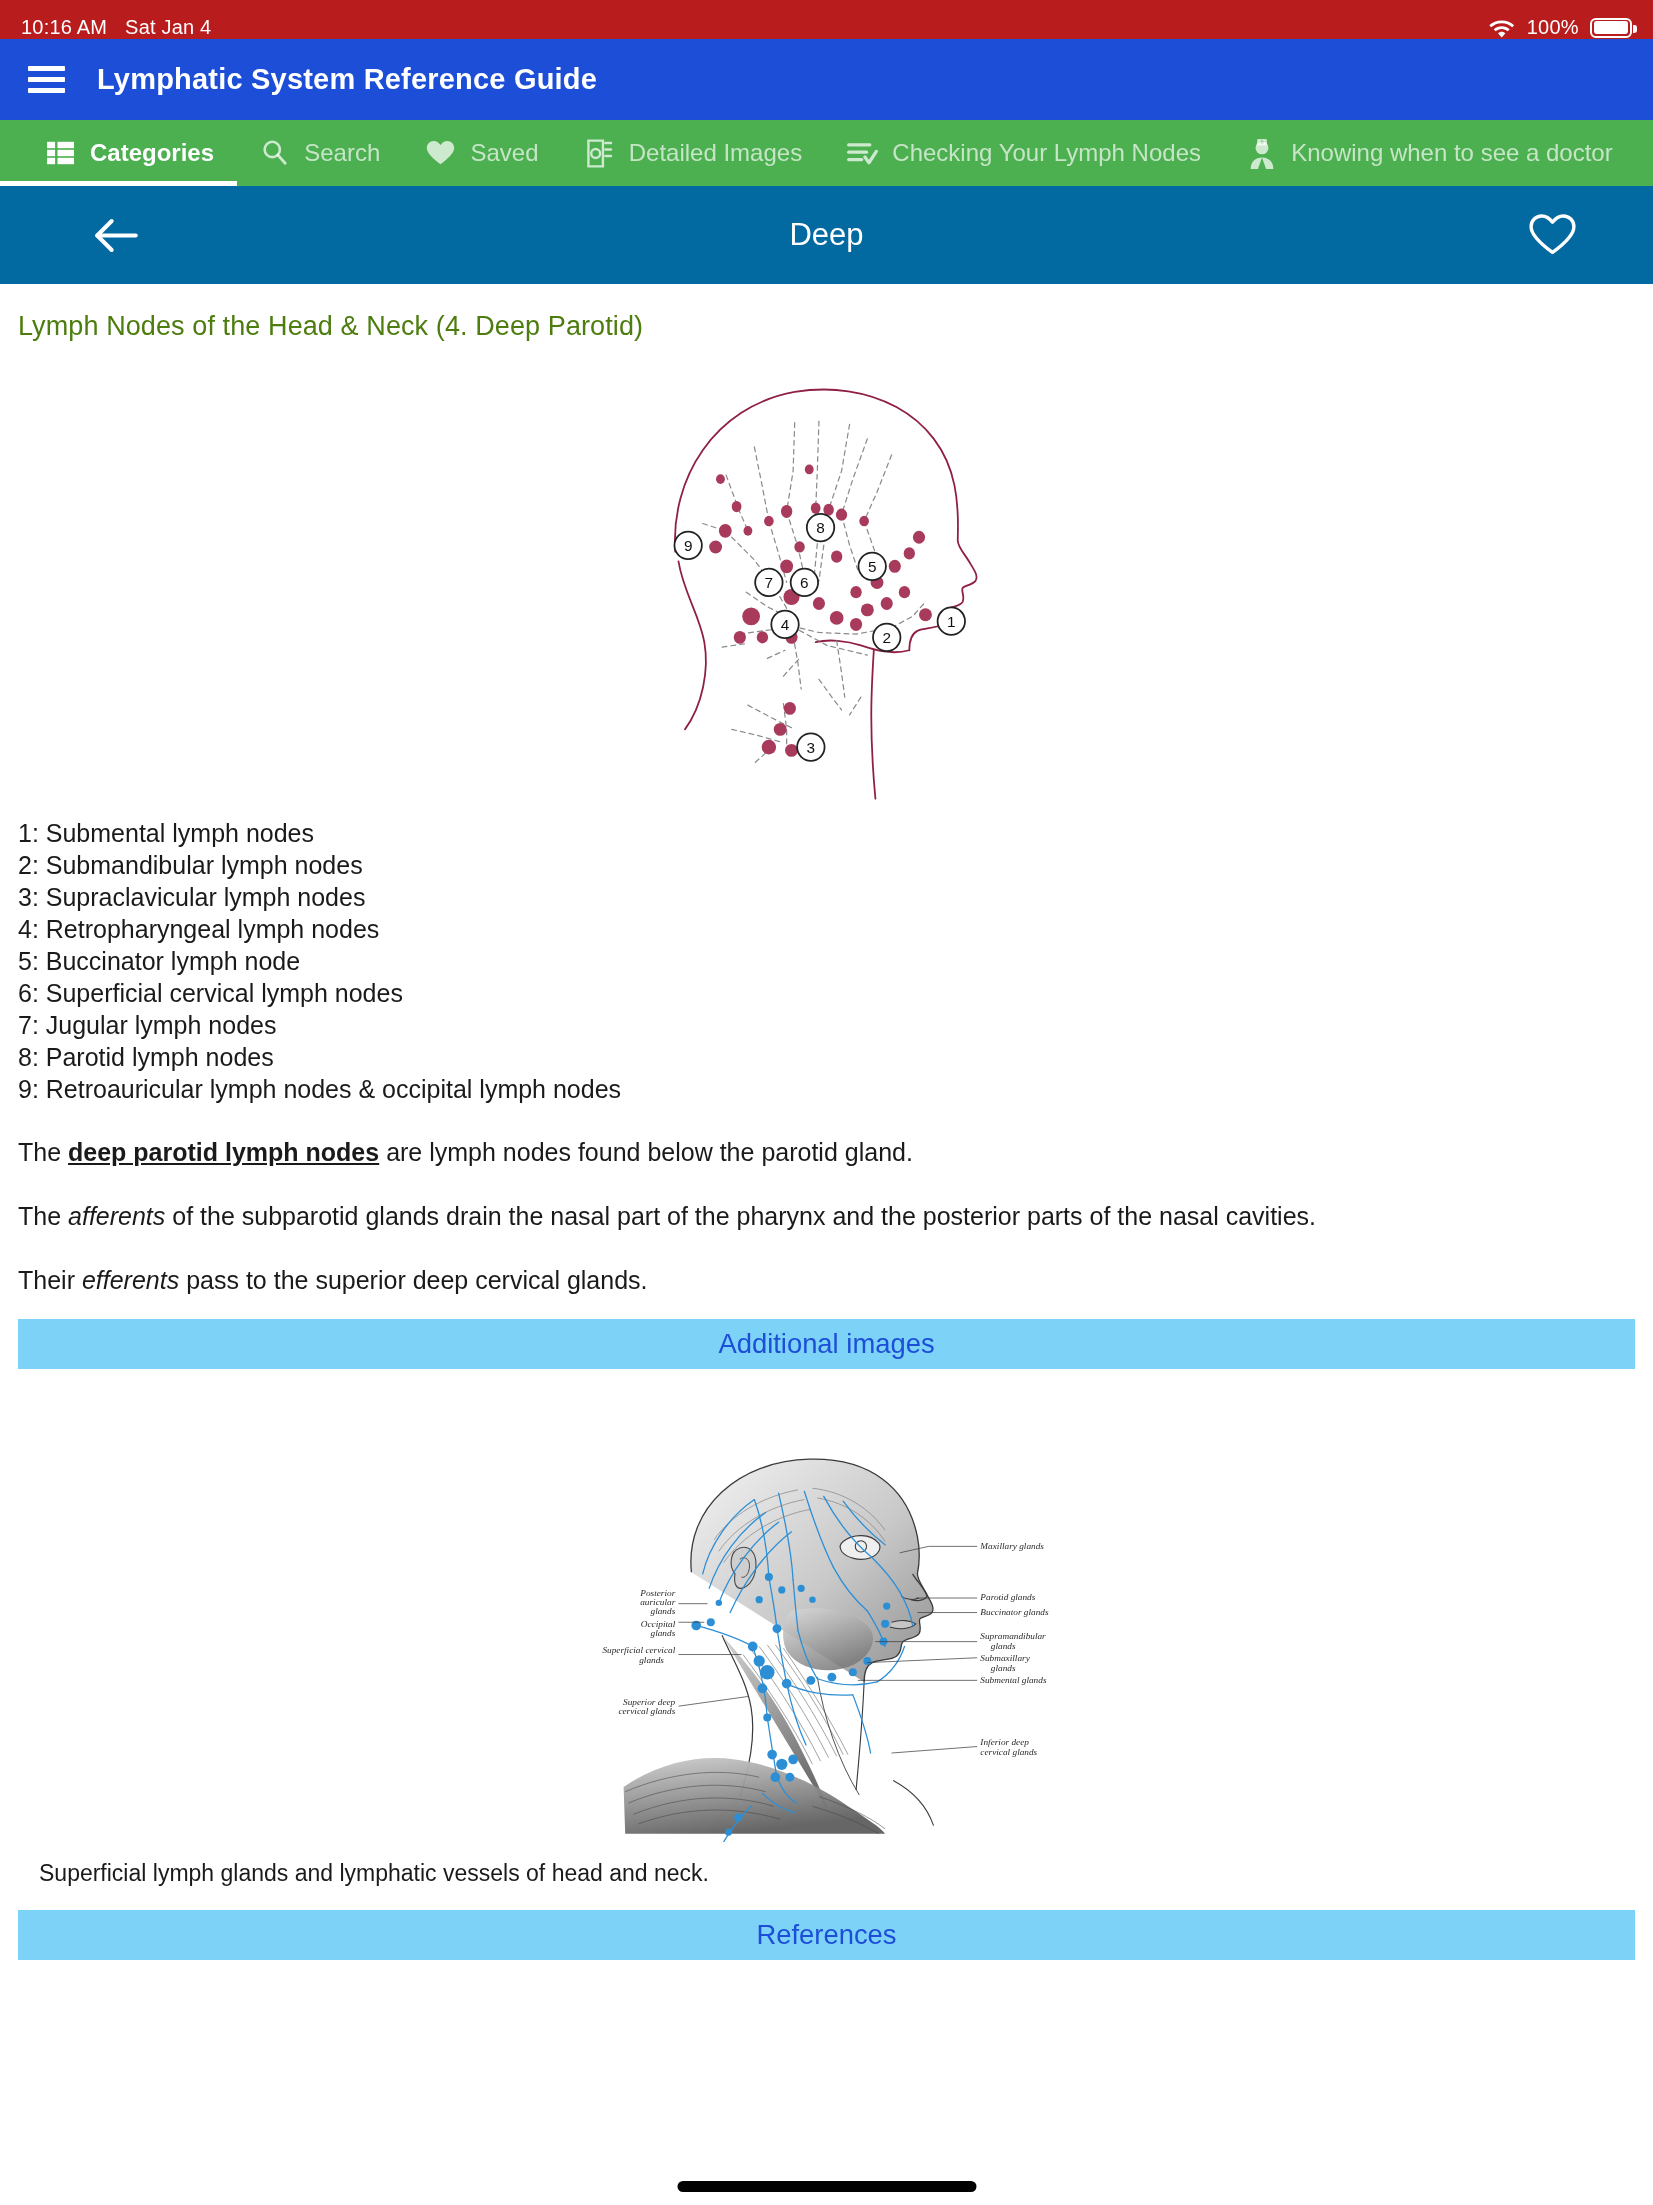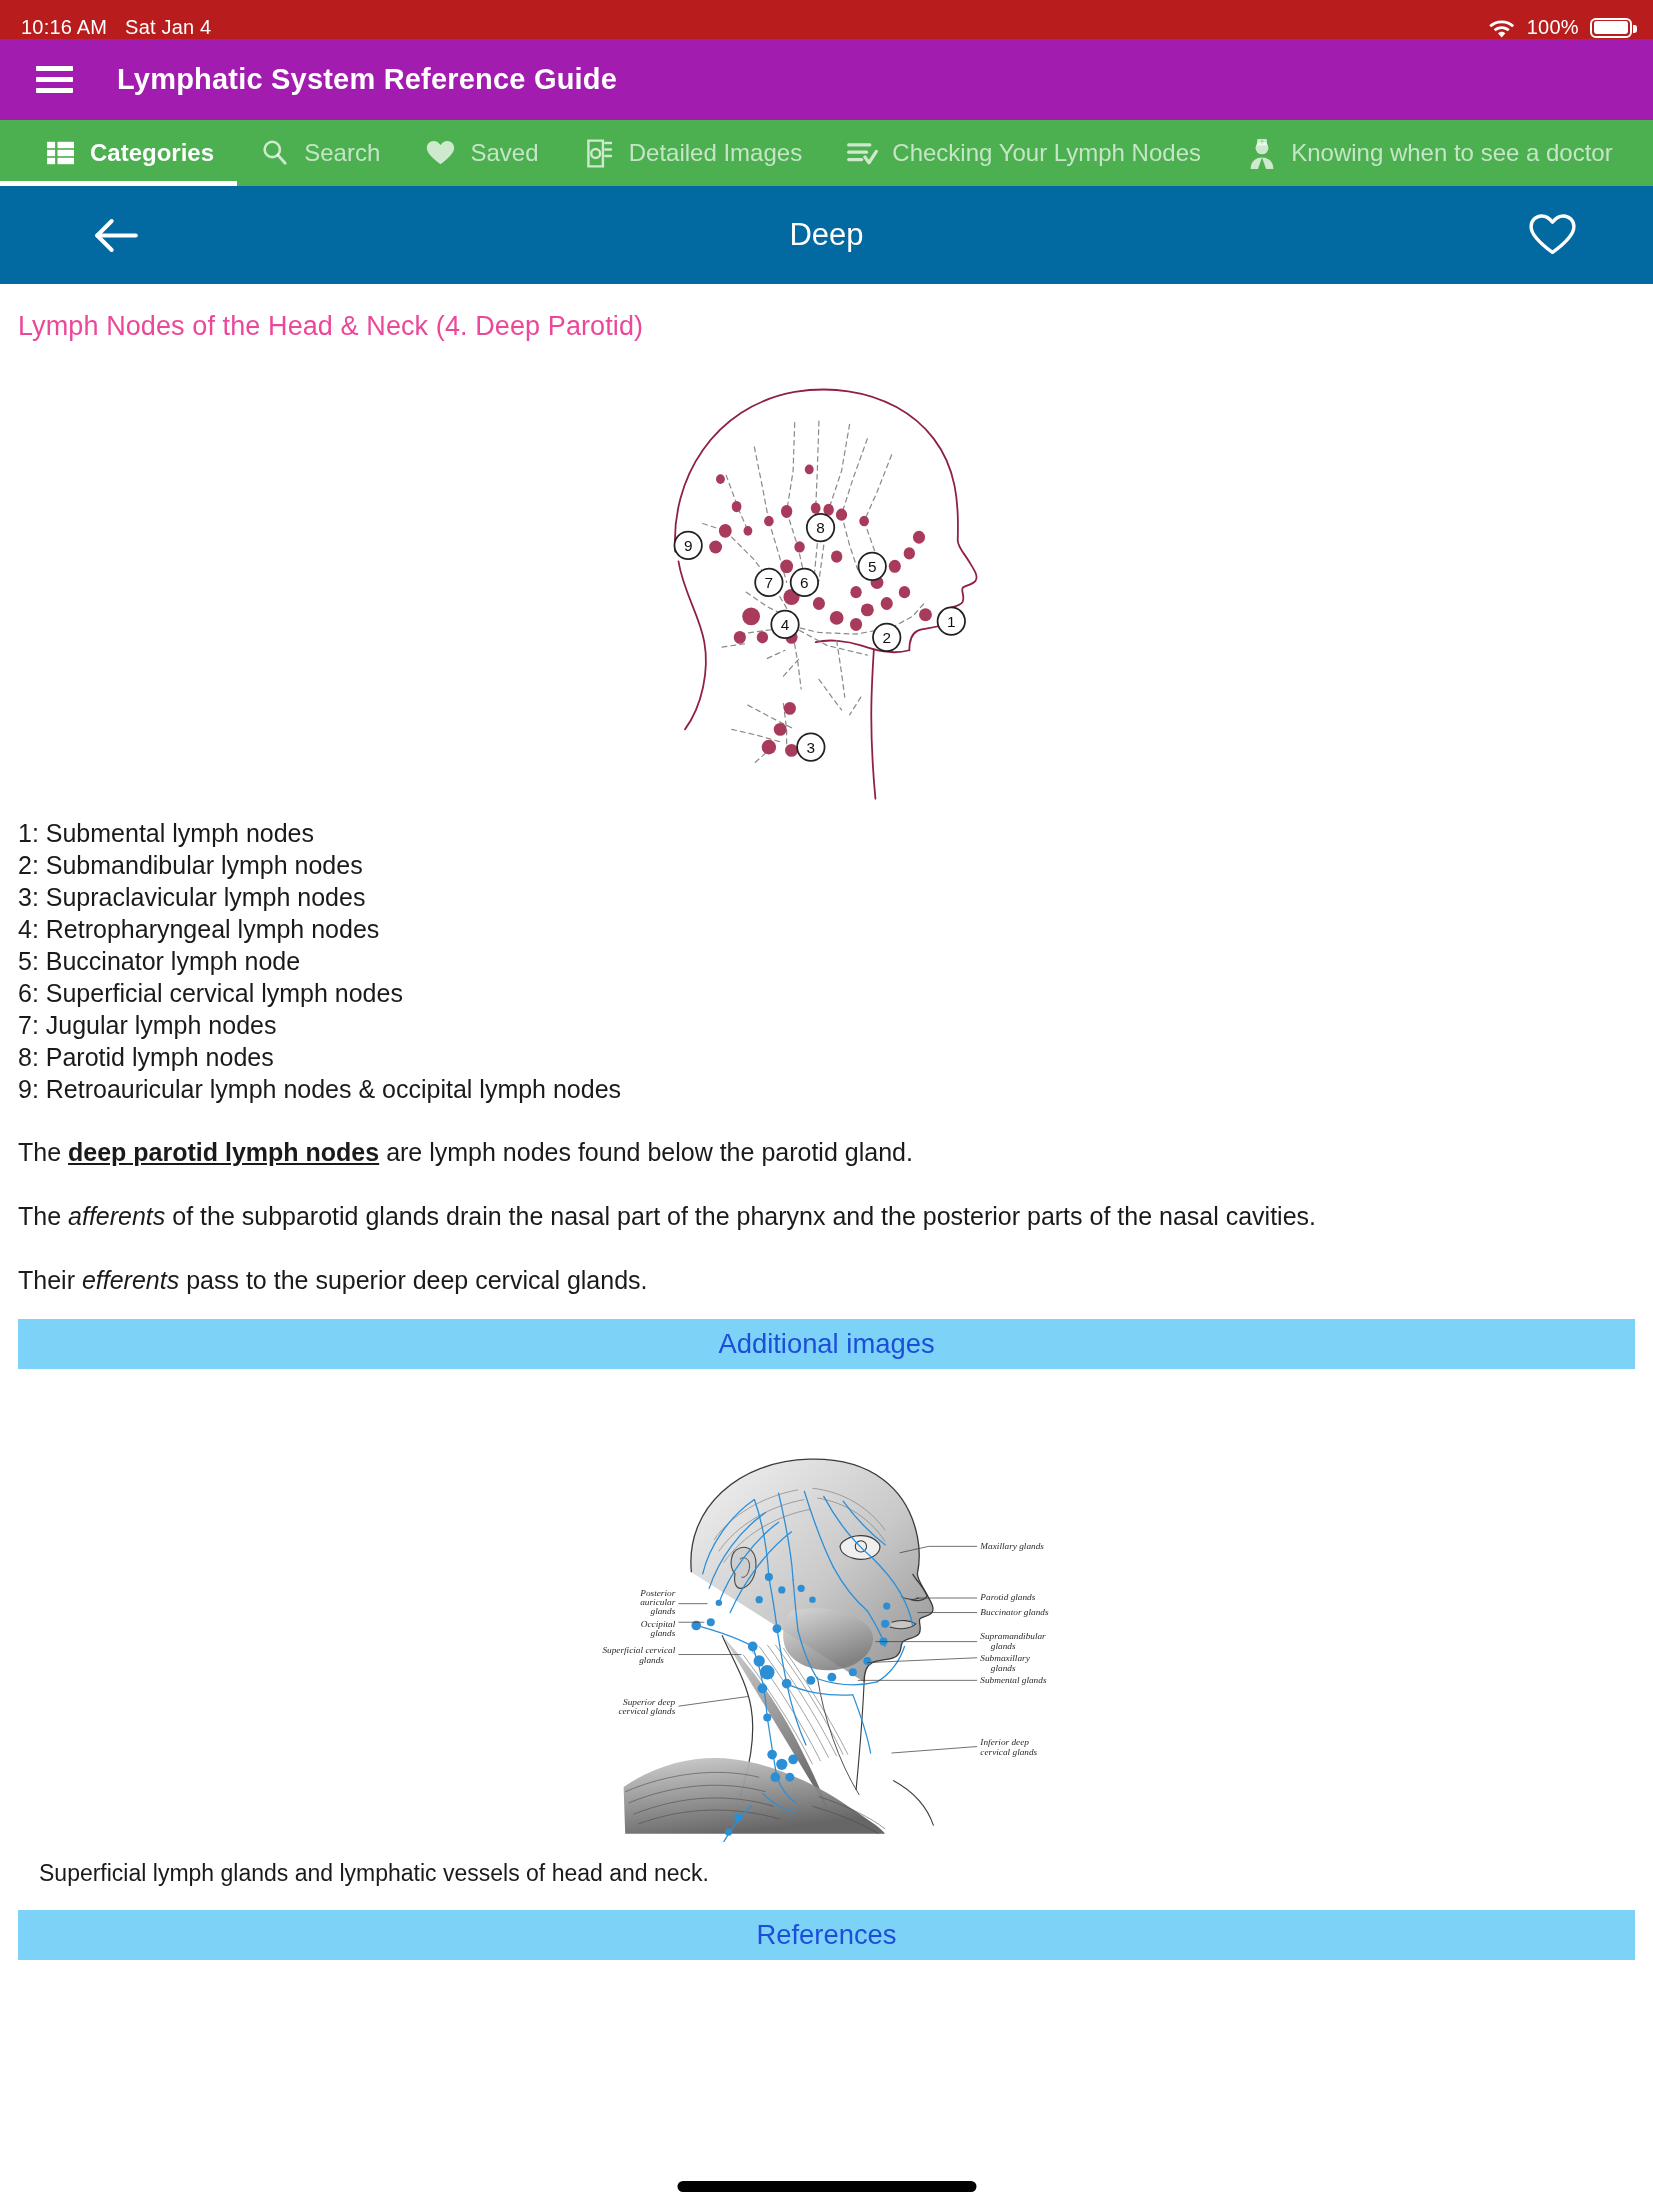--- a/index.html
+++ b/index.html
@@ -47,25 +47,25 @@
     position: absolute;
     left: 1.6px; top: 1.6px; bottom: 1.6px;
     width: calc(100% - 3.2px);
     background: #ffffff;
     border-radius: 2.4px;
   }
 
   
   .app-bar {
     height: 81px;
-    background: #a21caf;
+    background: #1d4ed8;
     display: flex;
     align-items: center;
-    padding-left: 36px;
-    gap: 44px;
+    padding-left: 28px;
+    gap: 32px;
   }
   .hamburger {
     width: 37px; height: 27.4px;
     display: flex; flex-direction: column; justify-content: space-between;
     cursor: pointer;
   }
   .hamburger span {
     display: block; height: 4.8px; background: #ffffff; border-radius: 0.8px;
   }
   .app-title {
@@ -127,21 +127,21 @@
   }
   .heart-outline { margin-left: auto; width: 53px; height: 53px; display:flex; align-items:center; justify-content:center; cursor:pointer; margin-right: 37px; }
 
   
   .content {
     padding: 0;
     background: #ffffff;
   }
   .section-title {
     font-size: 27px;
-    color: #ec4899;
+    color: #4d7c0f;
     padding: 27.4px 18px 0 18px;
     letter-spacing: 0.1px;
   }
 
   .diagram-wrap {
     display: flex;
     justify-content: center;
     padding: 8px 0 0 0;
   }
   .diagram-wrap svg { display: block; }

